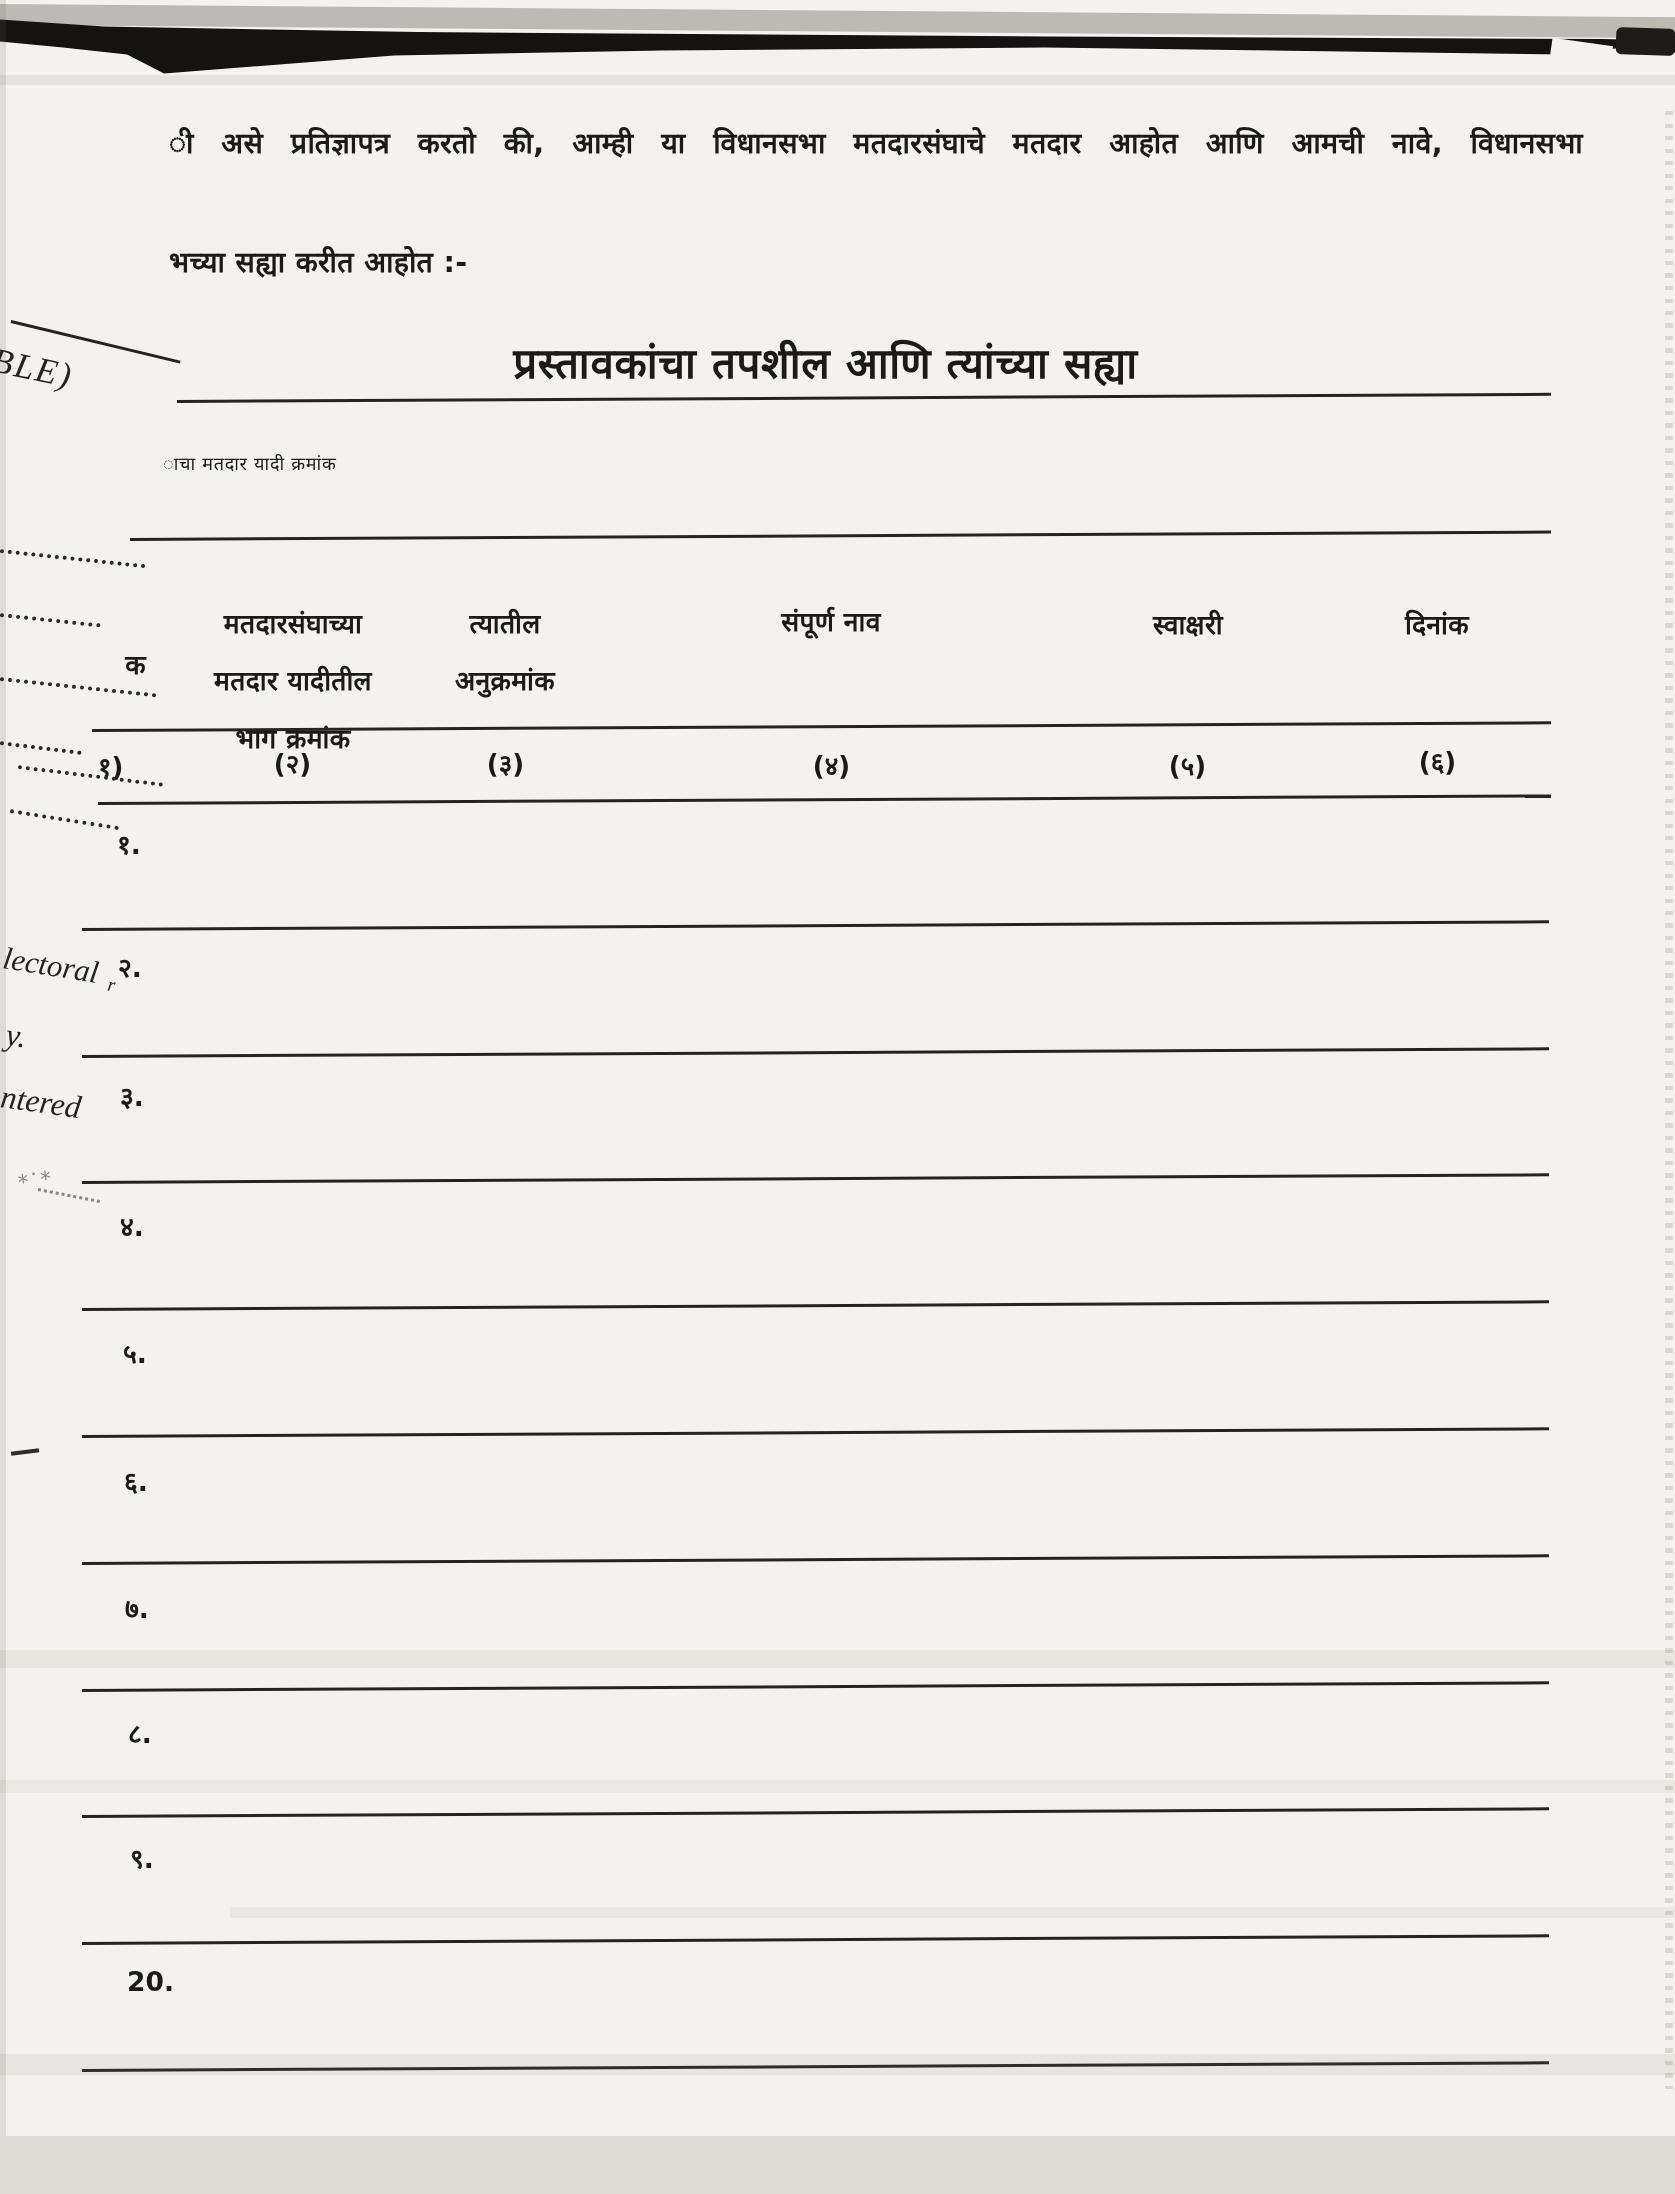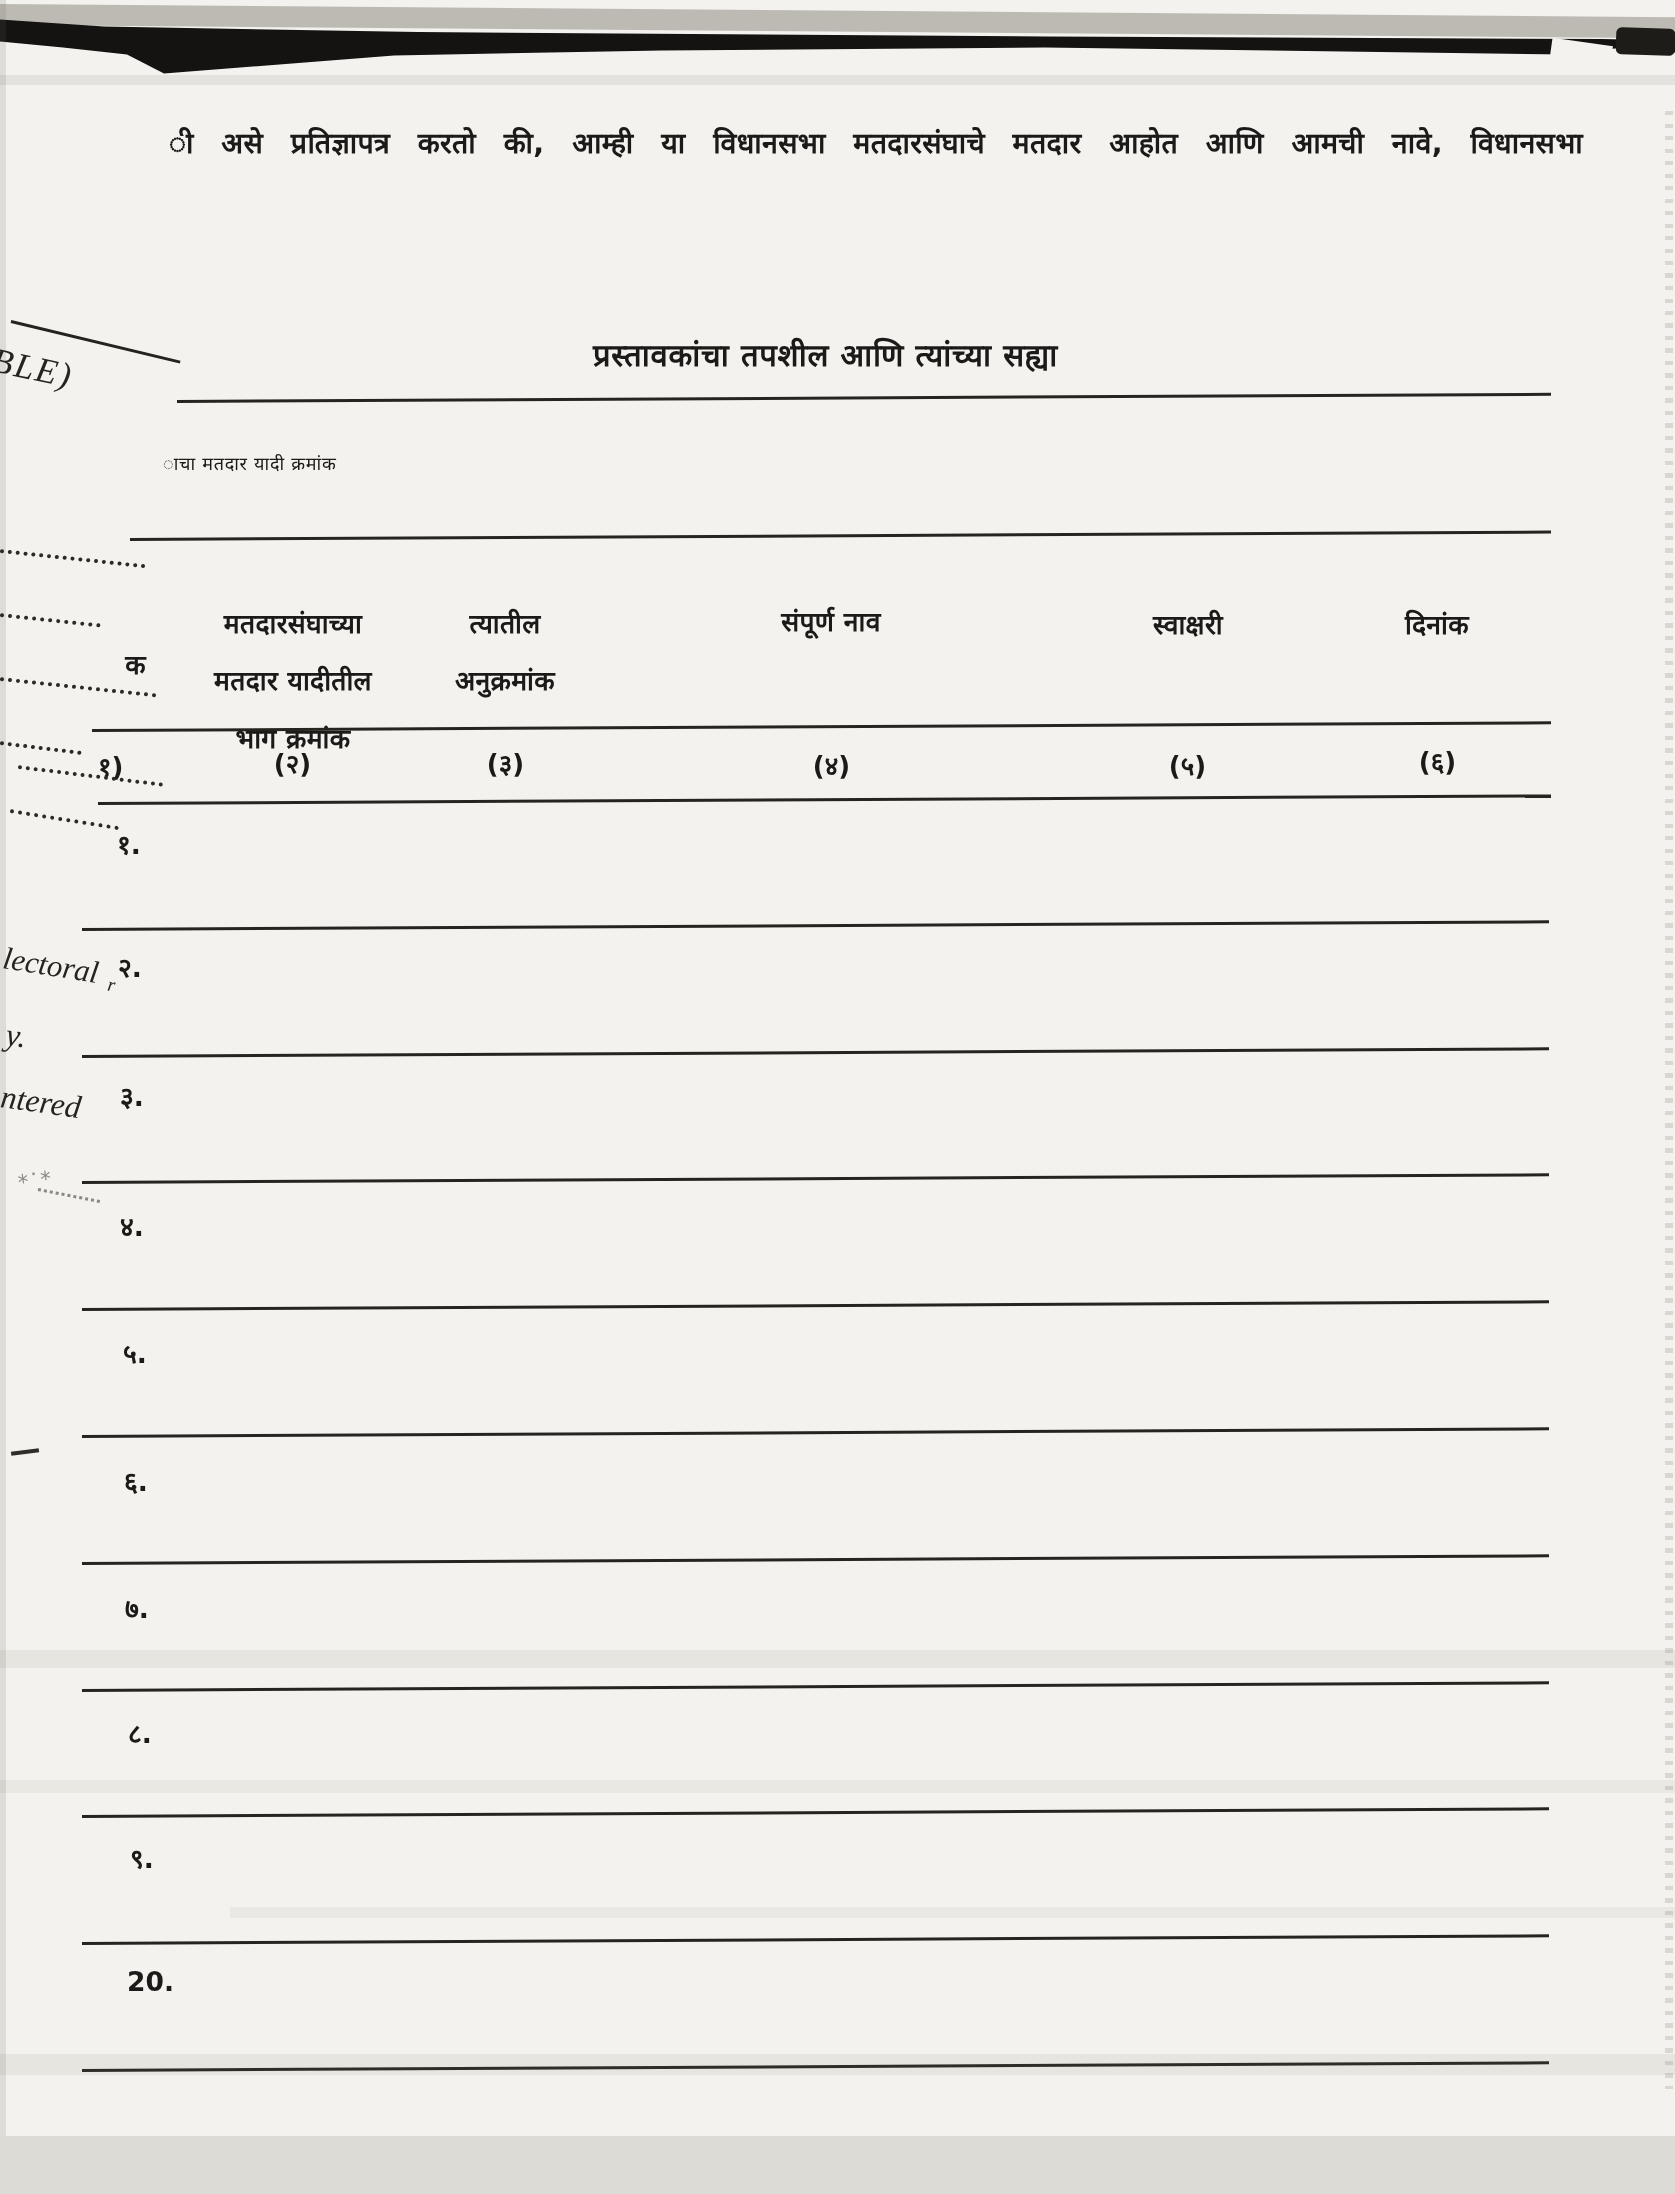--- a/index.html
+++ b/index.html
@@ -11,21 +11,21 @@
     font-family:"DejaVu Sans",sans-serif;
     color:#1b1a18;
   }
   .abs{position:absolute;}
   
   .rule{position:absolute;height:2.8px;background:#26241f;transform:rotate(-0.3deg);transform-origin:left center;}
   
   .dev{font-family:"DejaVu Sans",sans-serif;font-weight:600;color:#1b1a18;}
   .para-line{font-size:28.6px;line-height:40px;letter-spacing:0.3px;text-align:justify;text-align-last:justify;white-space:normal;}
   .para-last{font-size:28.6px;letter-spacing:0.3px;}
-  .heading{font-size:31px;font-weight:700;text-align:center;letter-spacing:0.7px;}
+  .heading{font-size:42px;font-weight:700;text-align:center;letter-spacing:0.7px;}
   .subhead{font-size:18px;font-weight:400;letter-spacing:0.7px;}
   .colhead{font-size:26.5px;font-weight:600;text-align:center;letter-spacing:0.3px;margin-top:32px;}
   .colnum{font-size:26px;font-weight:600;}
   .rownum{font-size:26.5px;font-weight:600;}
   .note-label{font-size:30px;font-weight:800;}
   .note-text{font-size:28px;font-weight:600;}
   
   .frag-serif{font-family:"Liberation Serif",serif;font-style:italic;color:#26241f;}
   .dotted-leader{position:absolute;height:0;border-top:4.2px dotted #2c2a26;transform-origin:left center;}
   .streak{position:absolute;pointer-events:none;}
@@ -46,20 +46,21 @@
 <div class="page">
 
   <div class="scan-gray-top"></div>
   <div class="scan-band"></div>
   <div class="band-notch"></div>
   <div class="band-blob"></div>
   <div class="streak" style="left:0;top:75px;width:1676px;height:9.8px;background:rgba(120,117,108,.12);"></div>
   <div class="streak" style="left:0;top:0;width:5.6px;height:2194px;background:rgba(100,98,90,.15);"></div>
 
   <div class="abs dev para-line" style="left:169px;top:123px;width:1414px;">ी असे प्रतिज्ञापत्र करतो की, आम्ही या विधानसभा मतदारसंघाचे मतदार आहोत आणि आमची नावे, विधानसभा</div>
+  <div class="abs dev para-last" style="left:169px;top:241px;width:627px;">भच्या सह्या करीत आहोत :-</div>
 
   <div class="abs" style="left:11px;top:320px;width:174px;height:2.8px;background:#242320;transform:rotate(13.5deg);transform-origin:left center;"></div>
   <div class="abs frag-serif" style="left:-8.4px;top:340px;font-size:35px;letter-spacing:2.1px;transform:rotate(12deg);transform-origin:left center;">BLE)</div>
 
   <div class="abs dev heading" style="left:418px;top:333px;width:815px;">प्रस्तावकांचा तपशील आणि त्यांच्या सह्या</div>
   <div class="rule" style="left:177px;top:400px;width:1374px;"></div>
 
   <div class="abs dev subhead" style="left:163px;top:451px;">ाचा मतदार यादी क्रमांक</div>
 
   <div class="rule" style="left:130px;top:538px;width:1421px;"></div>

